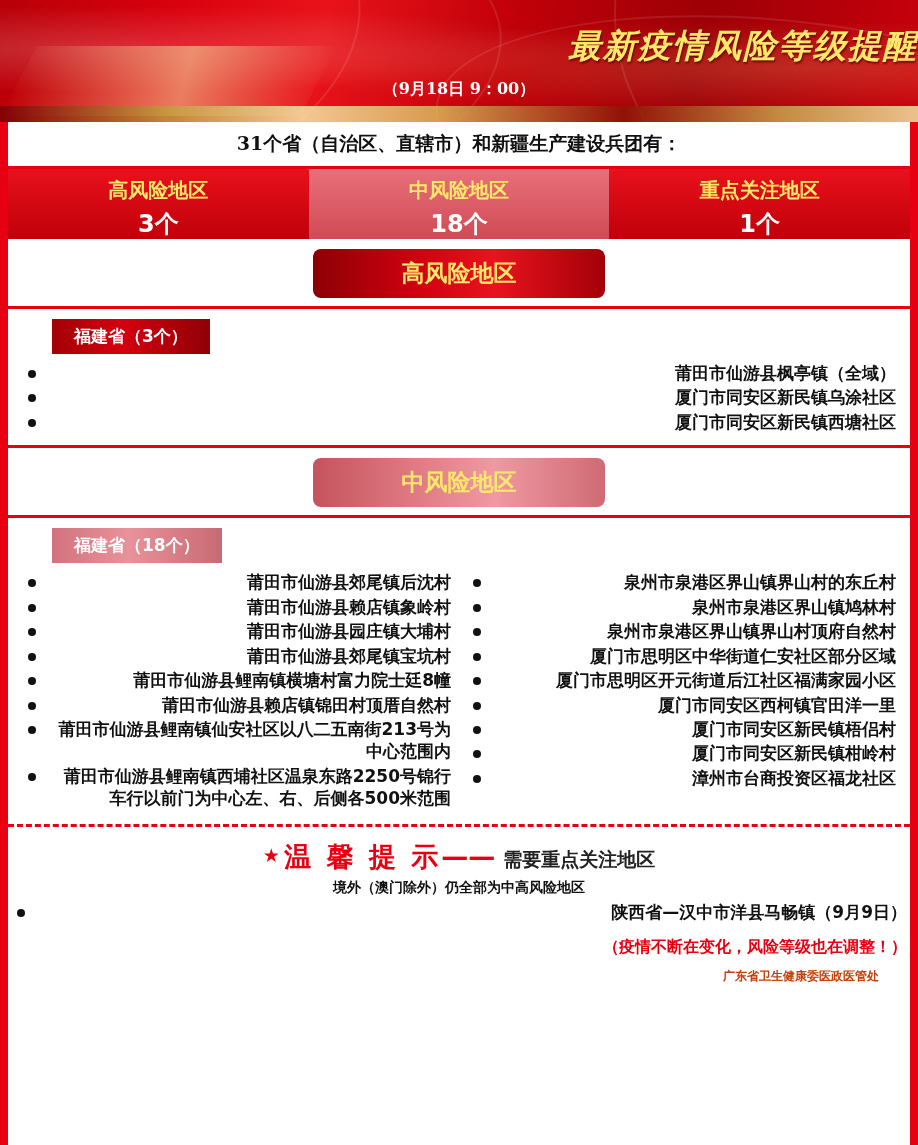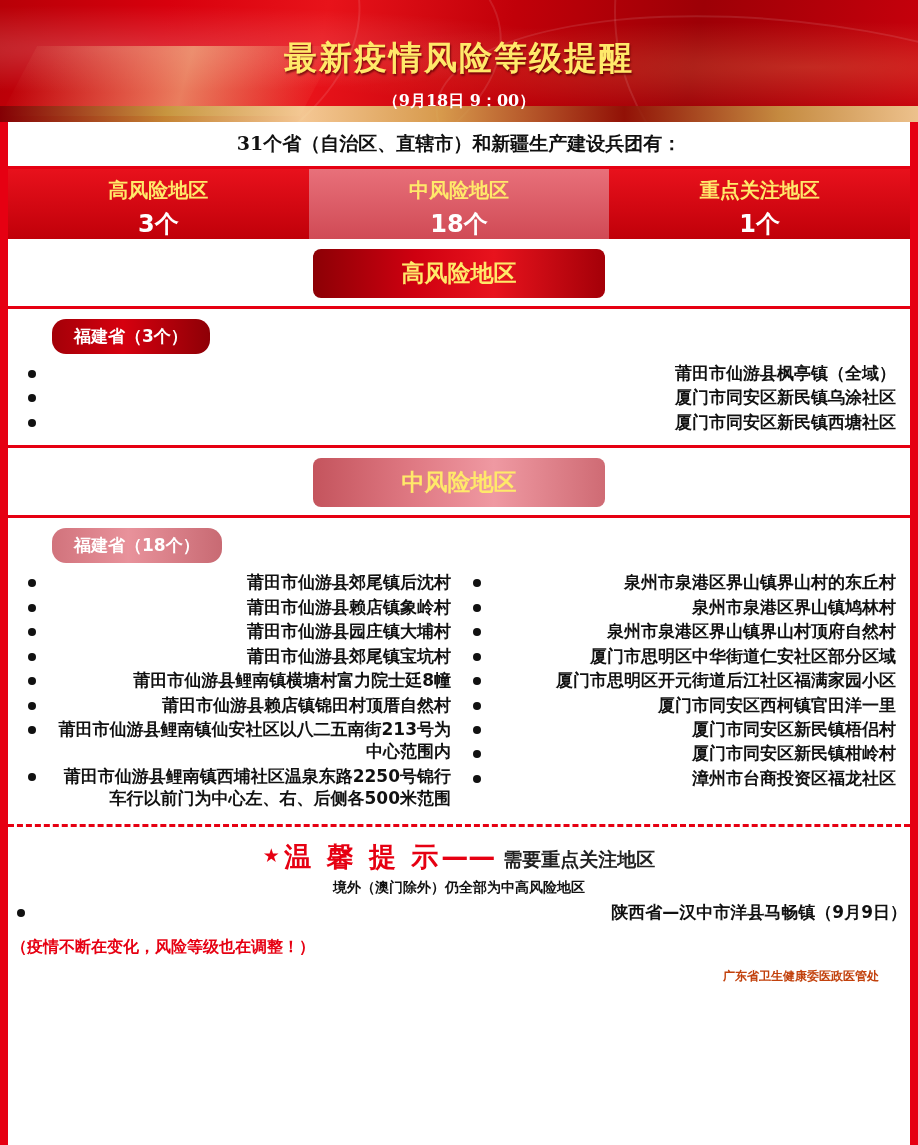--- a/index.html
+++ b/index.html
@@ -52,28 +52,29 @@
     position: absolute;
     left: 0; bottom: 6px;
     width: 300px; height: 70px;
     background: linear-gradient(75deg, rgba(246,226,160,0.0) 0%, rgba(246,226,160,0.55) 55%, rgba(246,226,160,0.0) 100%);
     transform: skewX(-28deg);
     transform-origin: bottom left;
   }
   .title {
     position: relative;
     z-index: 3;
-    text-align: center;
-    padding-top: 36px;
+    text-align: right;
+    padding-top: 24px;
     font-family: "DejaVu Sans", sans-serif;
     font-size: 33px;
     font-weight: bold;
     color: #ffe96a;
     letter-spacing: 2px;
     text-shadow: 1px 2px 2px rgba(90,0,0,0.75);
+    font-style: italic;
   }
   .subtitle {
     position: relative;
     z-index: 3;
     text-align: center;
     margin-top: 10px;
     font-family: "DejaVu Serif", serif;
     font-size: 16px;
     font-weight: bold;
     color: #ffffff;
@@ -154,21 +155,21 @@
   
   .panel {
     background: #ffffff;
     padding: 4px 14px 10px 14px;
     border-top: 3px solid #e60012;
   }
   .prov-tag {
     display: inline-block;
     margin: 6px 0 4px 30px;
     padding: 6px 22px;
-    border-radius: 14px;
+    border-radius: 0;
     font-family: "DejaVu Sans", sans-serif;
     font-size: 17px;
     font-weight: bold;
     color: #ffffff;
   }
   .prov-tag.high {
     background: linear-gradient(90deg, #a30008 0%, #d6000f 45%, #8e0006 100%);
   }
   .prov-tag.mid {
     background: linear-gradient(90deg, #d1737c 0%, #e8929b 45%, #c86a73 100%);
@@ -247,21 +248,21 @@
     margin-top: 4px;
     font-family: "DejaVu Sans", sans-serif;
     font-size: 14px;
     font-weight: bold;
     color: #111111;
   }
   .tips-list {
     margin-top: 10px;
   }
   .warn {
-    text-align: left;
+    text-align: right;
     margin-top: 14px;
     font-family: "DejaVu Serif", serif;
     font-size: 16px;
     font-weight: bold;
     color: #e60012;
   }
   .footer {
     text-align: right;
     padding: 10px 28px 0 0;
     font-family: "DejaVu Sans", sans-serif;

